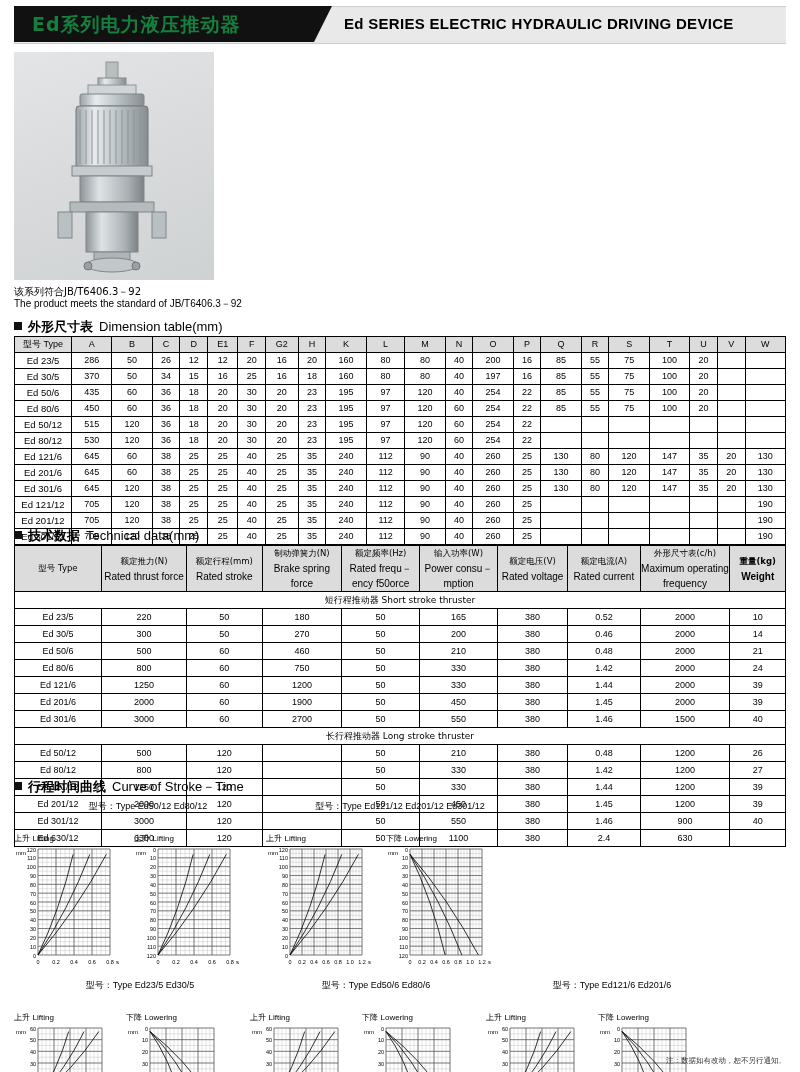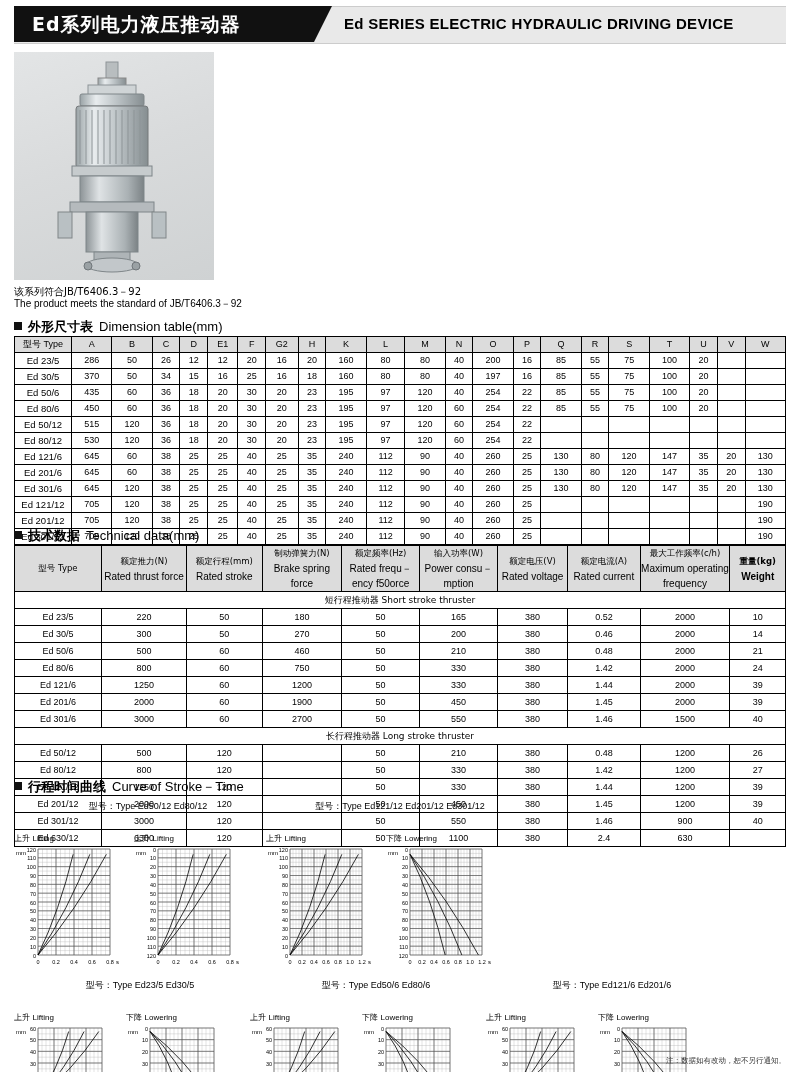--- a/index.html
+++ b/index.html
@@ -4,21 +4,21 @@
 <style>
   html,body{margin:0;padding:0;background:#fff;}
   body{width:800px;height:1072px;font-family:"Liberation Sans",sans-serif;color:#000;position:relative;}
   .page{width:800px;height:1072px;position:relative;overflow:hidden;}
 
   
   .header{position:relative;height:46px;margin:6px 14px 0 14px;}
   .hdr-bar{position:absolute;left:0;top:0;height:36px;width:772px;background:#e9e9e9;border-top:1px solid #ccc;border-bottom:1px solid #ccc;}
   .hdr-black{position:absolute;left:0;top:0;height:36px;width:300px;background:#111;}
   .hdr-black:after{content:"";position:absolute;right:-18px;top:0;border-top:36px solid #111;border-right:18px solid transparent;}
-  .hdr-cn{position:absolute;left:18px;top:6px;color:#ffffff;font-size:19px;font-weight:bold;letter-spacing:1px;font-family:"DejaVu Sans",sans-serif;}
+  .hdr-cn{position:absolute;left:18px;top:6px;color:#15803d;font-size:19px;font-weight:bold;letter-spacing:1px;font-family:"DejaVu Sans",sans-serif;}
   .hdr-en{position:absolute;left:330px;top:9px;font-size:15px;font-weight:bold;letter-spacing:.3px;}
 
   
   .prodbox{position:absolute;left:14px;top:52px;width:200px;height:228px;background:linear-gradient(160deg,#e3e5e6 0%,#d9dbdc 45%,#cfd2d3 100%);}
   .std-cn{position:absolute;left:14px;top:285px;font-size:10px;font-family:"DejaVu Sans",sans-serif;}
   .std-en{position:absolute;left:14px;top:297px;font-size:10px;}
 
   
   .sect{position:absolute;font-size:13px;font-weight:bold;}
   .sect .sq{display:inline-block;width:8px;height:8px;background:#111;margin-right:6px;vertical-align:1px;}
@@ -491,21 +491,21 @@
           </th>
           <th class="hdr2" style="width: 72px;">
             <span class="cn">额定电压(V)</span>
             <span class="en">Rated voltage</span>
           </th>
           <th class="hdr2" style="width: 74px; margin-left: 33px;">
             <span class="cn">额定电流(A)</span>
             <span class="en">Rated current</span>
           </th>
           <th class="hdr2" style="width: 92px;">
-            <span class="cn">最大工作频率(c/h)</span>
+            <span class="cn">外形尺寸表(c/h)</span>
             <span class="en">Maximum operating frequency</span>
           </th>
           <th class="hdr2" style="width: 56px; font-weight: bold;">
             <span class="cn">重量(kg)</span>
             <span class="en">Weight</span>
           </th>
         </tr>
       </thead>
     <tbody id="tech-body">
         <tr>

